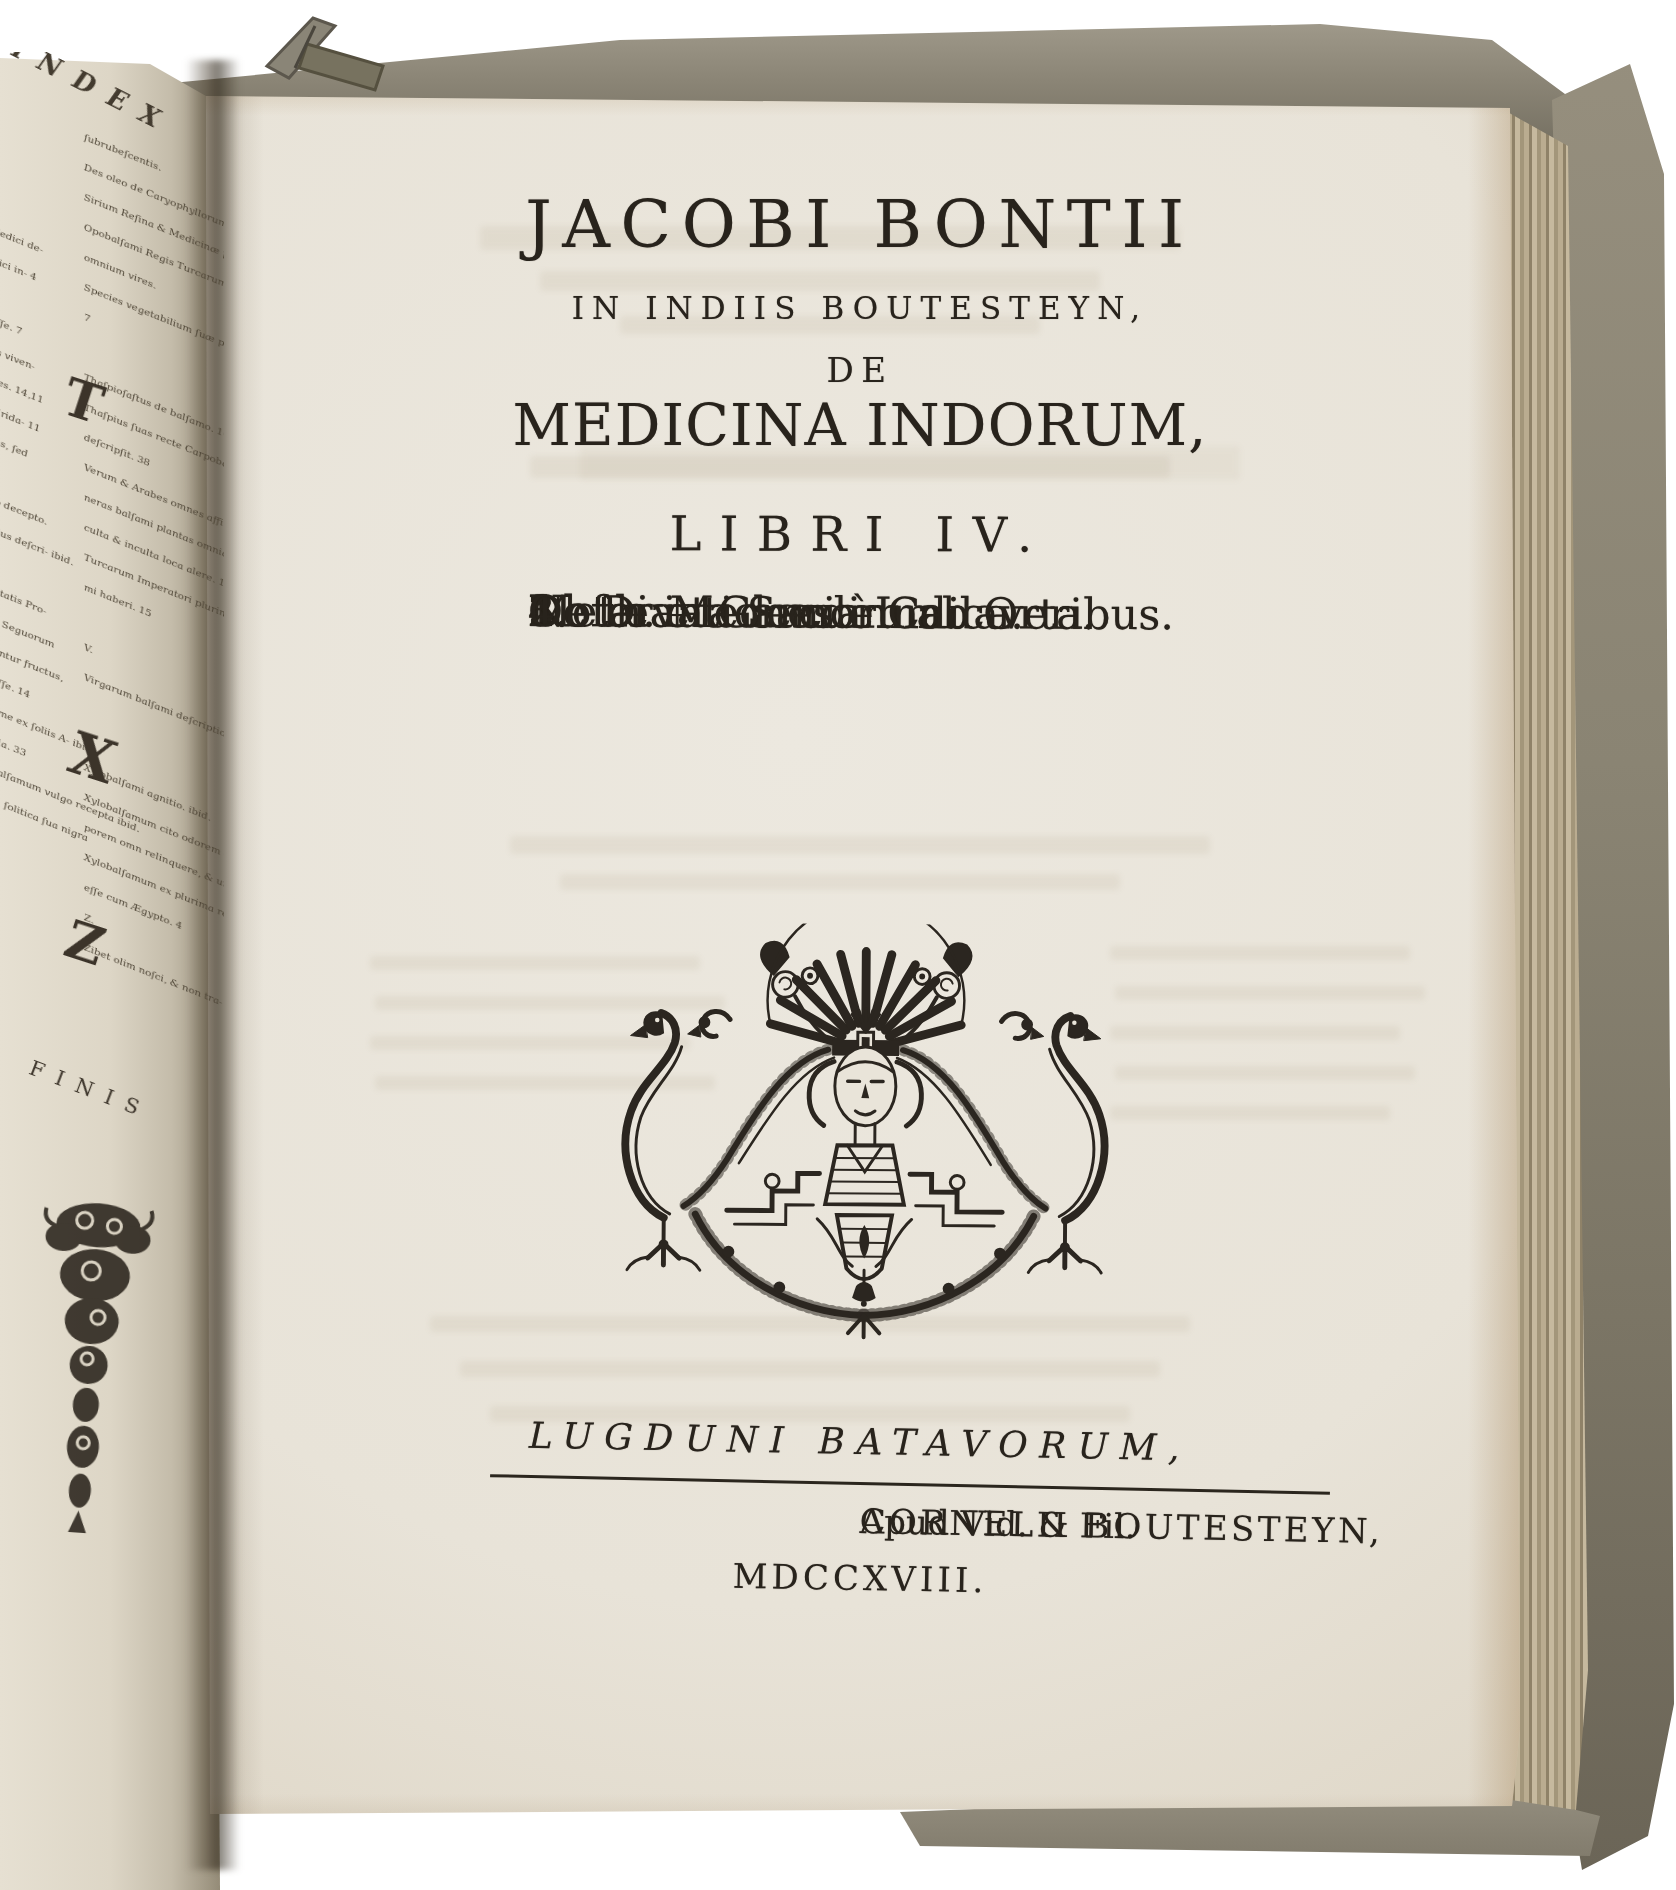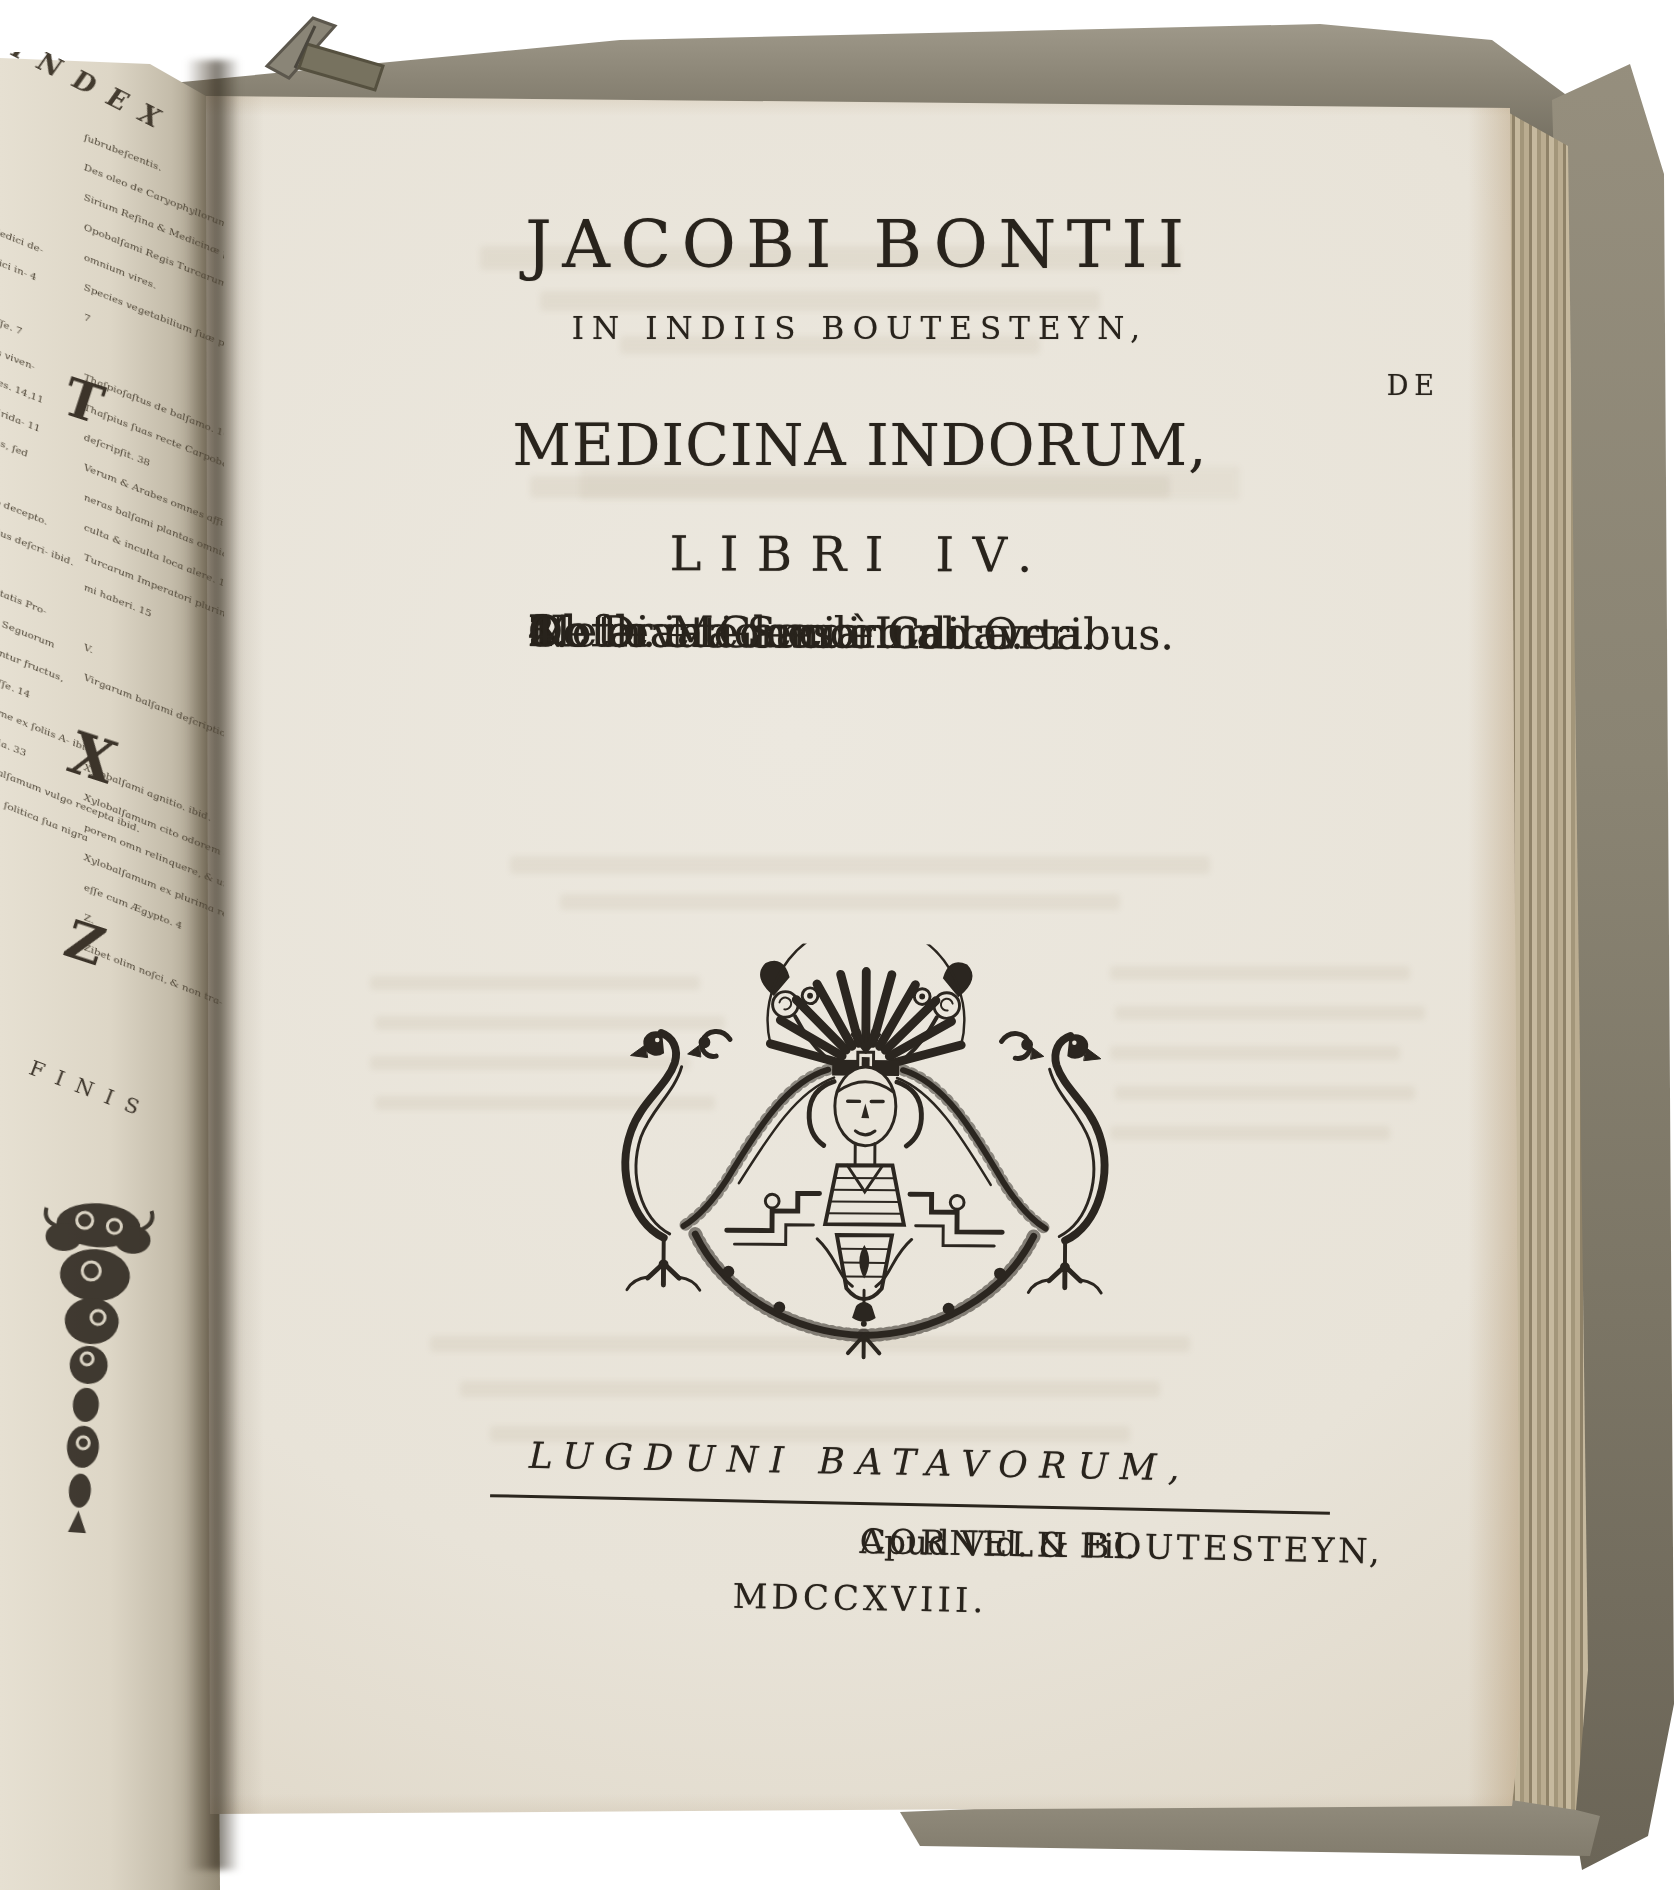--- a/index.html
+++ b/index.html
@@ -33,26 +33,26 @@
     clip-path:polygon(6px 26px,1310px 38px,1320px 1660px,1312px 1736px,10px 1744px);
     background:radial-gradient(120% 90% at 45% 38%,#ece8df 0%,#e8e3d8 55%,#ded6c6 85%,#d3c8b3 100%);}
   .page::before{content:"";position:absolute;inset:0;
     background:
       linear-gradient(180deg,rgba(150,112,60,.30),rgba(150,112,60,0) 46px),
       linear-gradient(270deg,rgba(150,112,60,.32),rgba(150,112,60,0) 52px),
       linear-gradient(0deg,rgba(140,110,70,.16),rgba(140,110,70,0) 32px),
       linear-gradient(90deg,rgba(85,68,44,.28),rgba(85,68,44,0) 64px);}
 
   
-  .content{left:280px;top:96px;width:1160px;height:1740px;}
+  .content{left:280px;top:76px;width:1160px;height:1740px;}
   .c{left:0;width:100%;text-align:center;white-space:nowrap;
      text-shadow:0 0 1px rgba(40,34,26,.45);}
   .t-author{top:110px;font-size:66px;letter-spacing:.16em;}
   .t-role{top:214px;font-size:31px;letter-spacing:.26em;}
-  .t-de{top:274px;font-size:27px;letter-spacing:.22em;text-align:right;}
+  .t-de{top:274px;font-size:34px;letter-spacing:.22em;}
   .t-main{top:316px;font-size:57px;letter-spacing:.02em;}
   .t-libri{top:430px;font-size:48px;letter-spacing:.38em;transform:rotate(.2deg);}
   .contents{top:505px;left:248px;font-size:43px;line-height:61px;transform:rotate(.3deg);}
   .item{position:relative;display:flex;white-space:nowrap;text-shadow:0 0 1px rgba(40,34,26,.4);}
   .item .num{width:58px;}
   .vignette{top:848px;left:260px;width:650px;height:425px;opacity:.94;transform:rotate(.4deg);}
   .lugduni{top:1345px;font-style:italic;font-size:36px;letter-spacing:.32em;transform:rotate(1.1deg);}
   .rule{top:1407px;left:210px;width:840px;height:3px;background:#2b261e;transform:rotate(1.2deg);}
   .apud{top:1425px;font-size:34px;transform:rotate(1.1deg);}
   .apud .pub{letter-spacing:.1em;}

